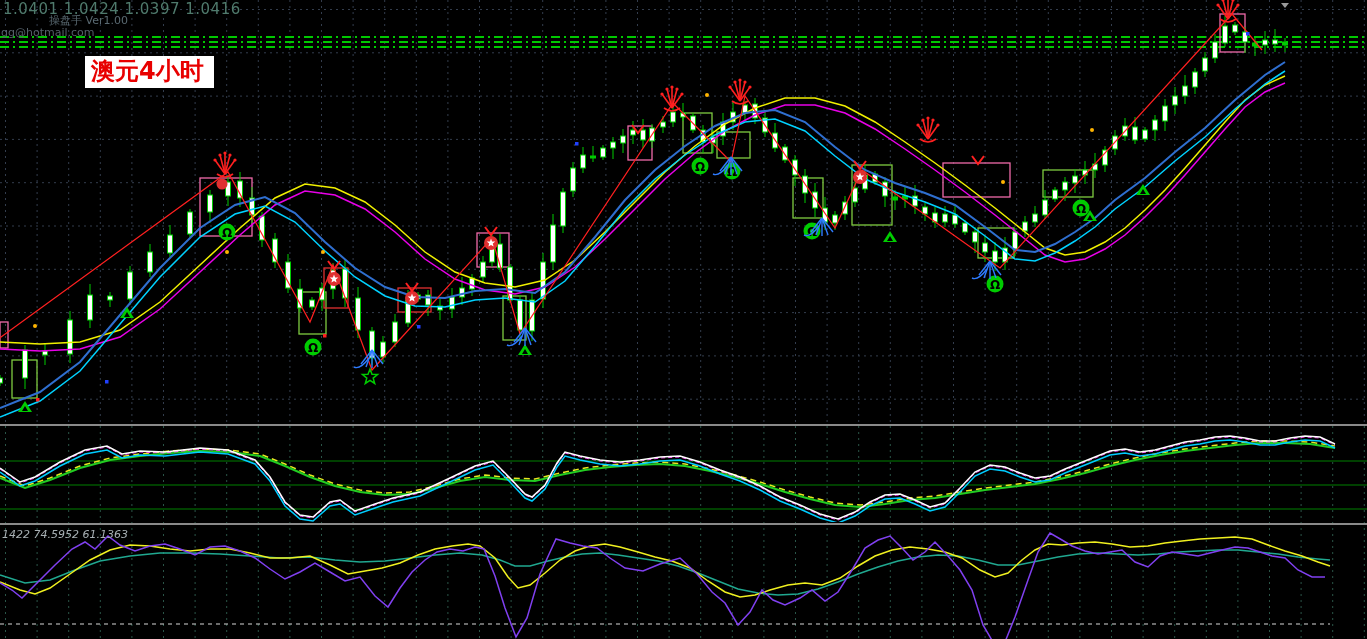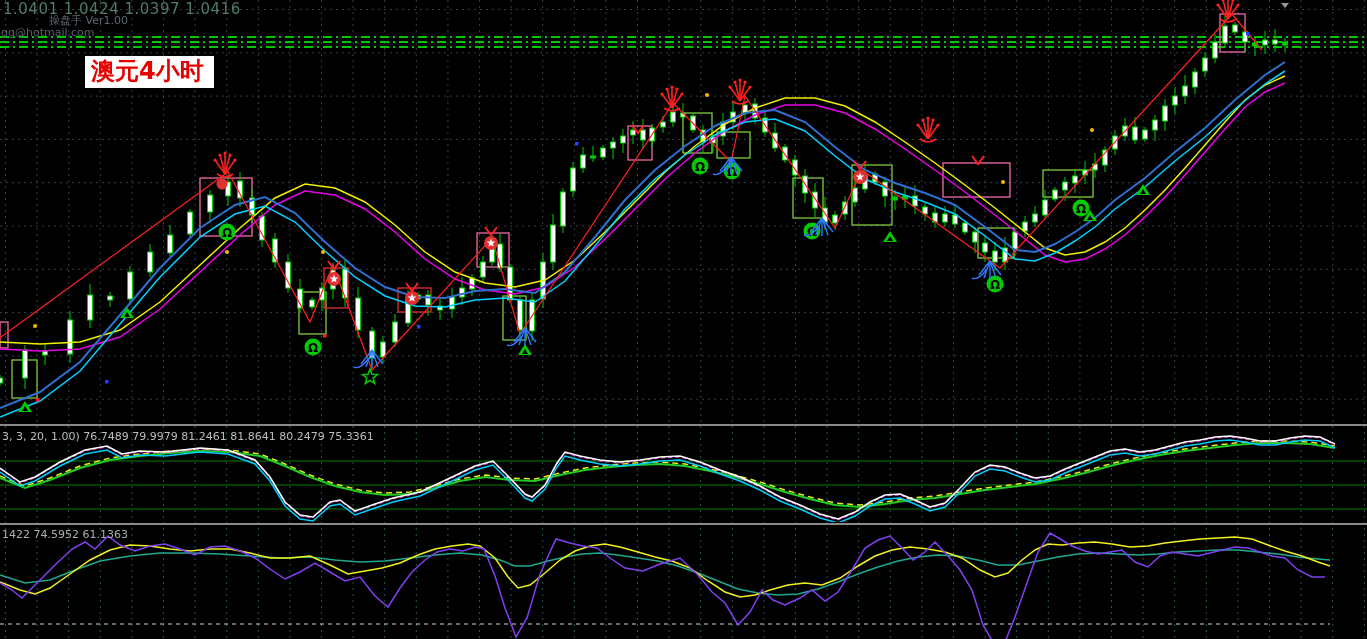--- a/index.html
+++ b/index.html
@@ -6,21 +6,21 @@
   #stage{position:relative;width:1367px;height:639px;background:#000;overflow:hidden;
          font-family:"DejaVu Sans",sans-serif;}
   #chart-svg{position:absolute;left:0;top:0;}
   .ovl{position:absolute;white-space:nowrap;pointer-events:none;}
   #ohlc{left:3px;top:0px;color:#4f7a6c;font-size:15px;letter-spacing:0.5px;}
   #wm1{left:1px;top:13px;color:#5a6a72;font-size:11px;padding-left:48px;}
   #wm2{left:1px;top:26px;color:#55606a;font-size:11px;}
   #pair-label{left:77px;top:56px;background:#ffffff;color:#e80000;
       font-size:24px;font-weight:bold;padding:1px 10px 3px 6px;line-height:28px;margin-left:8px;}
   #ind1-label{left:2px;top:430px;color:#bdbdbd;font-size:11px;}
-  #ind2-label{left:2px;top:528px;color:#a8b0b4;font-size:11px;}
+  #ind2-label{left:2px;top:528px;color:#a8b0b4;font-size:11px;font-style:italic;}
 </style>
 </head>
 <body>
 
 <div id="stage">
   <svg id="chart-svg" width="1367" height="639">
       <defs>
         <clipPath id="clipMain">
           <rect x="0" y="0" width="1367" height="424"></rect>
         </clipPath>
@@ -608,15 +608,14 @@
         <rect x="575" y="142" width="3.5" height="3.5" fill="#2040ff"></rect>
         <rect x="323" y="334" width="3.5" height="3.5" fill="#ff2020"></rect>
         <rect x="36" y="398" width="3.5" height="3.5" fill="#ff2020"></rect>
         <polygon points="1285,8 1281,3 1289,3" fill="#999"></polygon>
       </g>
     </svg>
   <div class="ovl" id="ohlc">1.0401 1.0424 1.0397 1.0416</div>
   <div class="ovl" id="wm1">操盘手 Ver1.00</div>
   <div class="ovl" id="wm2">gg@hotmail.com</div>
   <div class="ovl" id="pair-label">澳元4小时</div>
-  <div class="ovl" id="ind1-label">3, 3, 20, 1.00) 76.7489 79.9979 81.2461 81.8641 80.2479 75.3361</div>
   <div class="ovl" id="ind2-label">1422 74.5952 61.1363</div>
 </div>
 
 </body></html>

